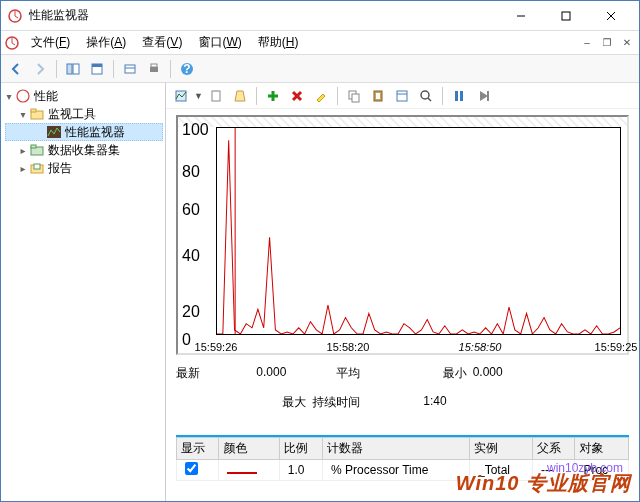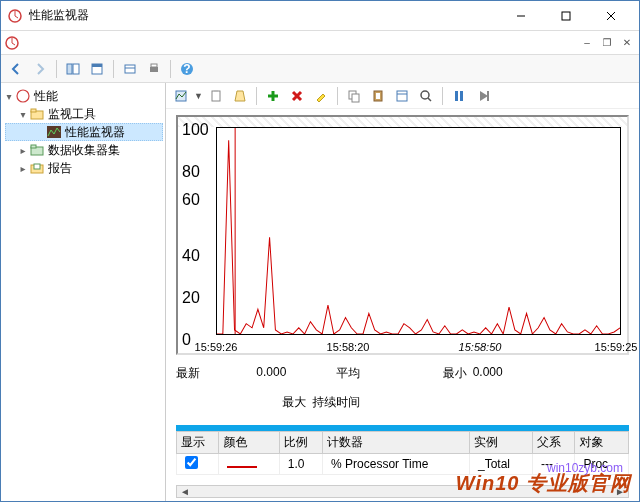--- a/index.html
+++ b/index.html
@@ -25,21 +25,21 @@
 .main{flex:1;display:flex;flex-direction:column;background:#fff;overflow:hidden}
 .chart-toolbar{height:26px;display:flex;align-items:center;padding:2px 4px;gap:2px;border-bottom:1px solid #eee}
 .chart-area{flex:1;position:relative;padding:6px 10px 4px 10px}
 .chart-frame{border:2px solid #888;border-right-color:#ddd;border-bottom-color:#ddd;padding:4px 6px 18px 38px;position:relative;height:240px;background:repeating-linear-gradient(45deg,#f0f0f0 0 2px,transparent 2px 6px) top/100% 10px no-repeat,#fff}
 .chart-frame .plot{position:absolute;left:38px;right:6px;top:10px;bottom:18px;border:1px solid #000}
 .ylab{position:absolute;left:4px;width:30px;font-size:16px;color:#000}
 .xlab{position:absolute;bottom:0;font-size:11px;color:#000;transform:translateX(-50%)}
 .stats{padding:6px 10px;display:grid;grid-template-columns:auto 1fr auto 1fr auto 1fr;gap:12px 6px;font-size:11px}
 .stats .lab{text-align:right;color:#000}
 .stats .val{text-align:right;padding-right:20px}
-.counters{border-top:6px solid #0ea5e9;margin:8px 10px}
+.counters{border-top:2px solid #0ea5e9;margin:18px 10px}
 .counters table{width:100%;border-collapse:collapse;font-size:11px}
 .counters th{background:#f0f0f0;border:1px solid #ccc;padding:2px 4px;text-align:left;font-weight:normal}
 .counters td{border:1px solid #eee;padding:2px 8px;white-space:nowrap}
 .scrollbar{height:16px;background:#f0f0f0;border:1px solid #ccc;margin:2px 10px 6px 10px;display:flex;align-items:center}
 .scrollbar .ar{width:16px;text-align:center;color:#555;font-size:10px}
 .watermark{position:absolute;right:8px;bottom:4px;font-size:20px;font-style:italic;font-weight:bold;color:#c2410c;pointer-events:none;letter-spacing:1px}
 .watermark2{position:absolute;right:16px;bottom:26px;font-size:12px;color:#8b5cf6;pointer-events:none}
 svg{display:block}
 </style>
 </head>
@@ -71,20 +71,21 @@
     </div>
 </div>
 
 <div class="menubar">
   <span class="app-icon" style="margin-right:4px">
     <svg width="14" height="14">
         <circle cx="7" cy="7" r="6" fill="none" stroke="#d04040" stroke-width="1.5"></circle>
         <path d="M7 7 L7 2 M7 7 L10 9" stroke="#d04040" stroke-width="1"></path>
       </svg>
   </span>
+  <span id="menu-items"><span class="mi">文件(<span class="ak">F</span>)</span><span class="mi">操作(<span class="ak">A</span>)</span><span class="mi">查看(<span class="ak">V</span>)</span><span class="mi">窗口(<span class="ak">W</span>)</span><span class="mi">帮助(<span class="ak">H</span>)</span></span>
   <div class="mdi-btns">
     <span>–</span>
     <span>❐</span>
     <span>✕</span>
   </div>
 </div>
 
 <div class="toolbar">
   <div class="tbtn">
       <svg width="14" height="14">
@@ -266,23 +267,23 @@
     <div class="chart-area">
       <div class="chart-frame">
         <div class="plot">
           <svg id="chart-svg" width="100%" height="100%" preserveAspectRatio="none" viewBox="0 0 400 210">
               <polyline points="0,210 5.797101449275362,210 11.594202898550725,12.600000000000023 17.391304347826086,205.8 23.18840579710145,210 28.985507246376812,199.5 34.78260869565217,203.7 40.57971014492754,184.8 46.3768115942029,203.7 52.17391304347826,111.30000000000001 57.971014492753625,205.8 63.76811594202898,210 69.56521739130434,207.9 75.36231884057972,210 81.15942028985508,203.7 86.95652173913044,210 92.7536231884058,197.4 98.55072463768117,205.8 104.34782608695652,210 110.14492753623189,180.6 115.94202898550725,210 121.73913043478262,205.8 127.53623188405795,193.2 133.33333333333331,203.7 139.1304347826087,210 144.92753623188406,210 150.72463768115944,189 156.52173913043478,205.8 162.31884057971016,210 168.1159420289855,207.9 173.91304347826087,210 179.71014492753622,210 185.5072463768116,199.5 191.30434782608697,203.7 197.10144927536234,210 202.8985507246377,205.8 208.69565217391303,195.3 214.49275362318843,207.9 220.28985507246378,210 226.08695652173913,201.6 231.8840579710145,210 237.68115942028984,210 243.47826086956525,205.8 249.27536231884056,210 255.0724637681159,207.9 260.8695652173913,210 266.66666666666663,203.7 272.46376811594206,210 278.2608695652174,199.5 284.05797101449275,210 289.8550724637681,182.7 295.65217391304344,205.8 301.4492753623189,210 307.2463768115942,189 313.04347826086956,210 318.84057971014494,203.7 324.6376811594203,193.2 330.4347826086956,205.8 336.231884057971,210 342.0289855072464,199.5 347.82608695652175,207.9 353.6231884057971,210 359.42028985507244,210 365.2173913043478,205.8 371.0144927536232,210 376.81159420289856,201.6 382.60869565217394,210 388.40579710144925,210 394.2028985507247,207.9 400,203.7" fill="none" stroke="#d00000" stroke-width="1"></polyline>
               <line x1="18" x2="18" y1="0" y2="210" stroke="#d00000" stroke-width="1"></line>
             </svg>
         </div>
         <div id="yticks">
             <div class="ylab" style="top: 214px;">0</div>
-            <div class="ylab" style="top: 172px;">20</div>
+            <div class="ylab" style="top: 186px;">20</div>
             <div class="ylab" style="top: 130px;">40</div>
-            <div class="ylab" style="top: 74px;">60</div>
+            <div class="ylab" style="top: 84px;">60</div>
             <div class="ylab" style="top: 46px;">80</div>
             <div class="ylab" style="top: 4px;">100</div>
           </div>
         <div id="xticks">
             <div class="xlab" style="left: 38px;">15:59:26</div>
             <div class="xlab" style="left: 170px;">15:58:20</div>
             <div class="xlab" style="left: 302px; font-style: italic;">15:58:50</div>
             <div class="xlab" style="left: 438px;">15:59:25</div>
           </div>
       </div>
@@ -291,20 +292,21 @@
     <div class="stats">
       <span class="lab">最新</span>
       <span class="val">0.000</span>
       <span class="lab">平均</span>
       <span class="lab">最小</span>
       <span class="val">0.000</span>
       <span></span>
         <span></span>
       <span class="lab">最大</span>
       <span class="lab">持续时间</span>
+      <span class="val">1:40</span>
     </div>
 
     <div class="counters">
       <table>
         <thead>
             <tr>
           <th>显示</th>
           <th>颜色</th>
           <th>比例</th>
           <th>计数器</th>

